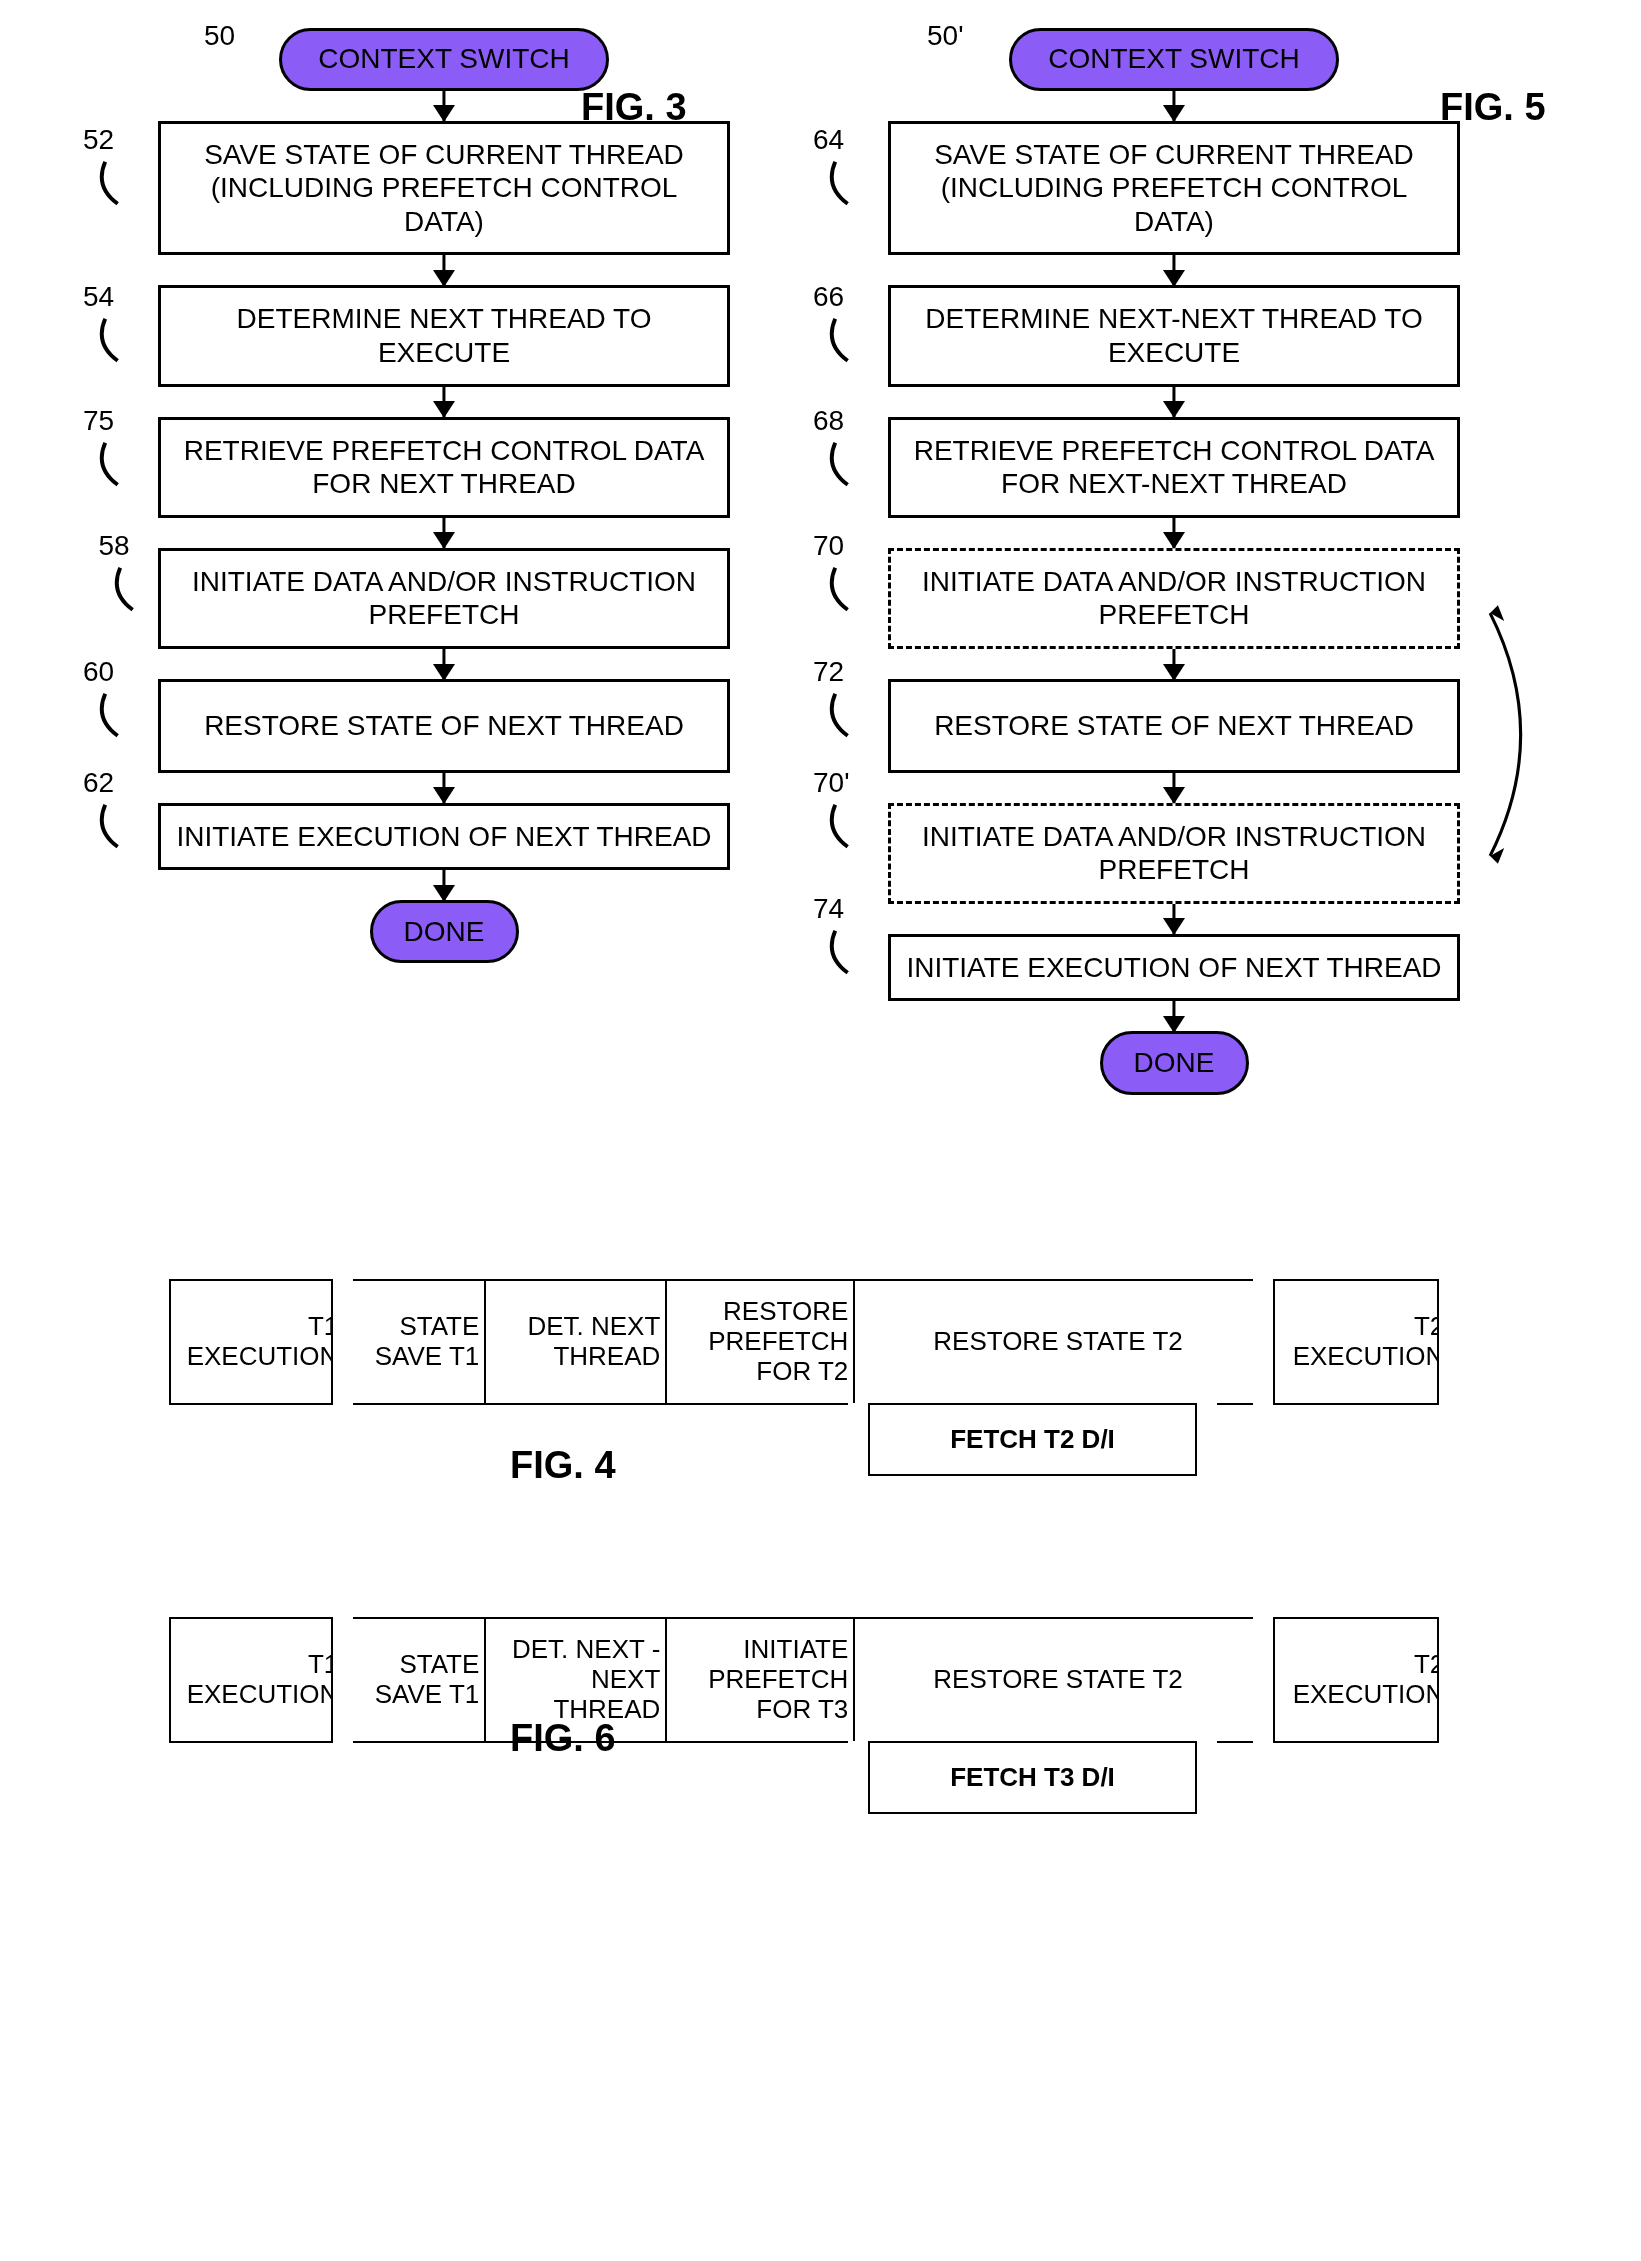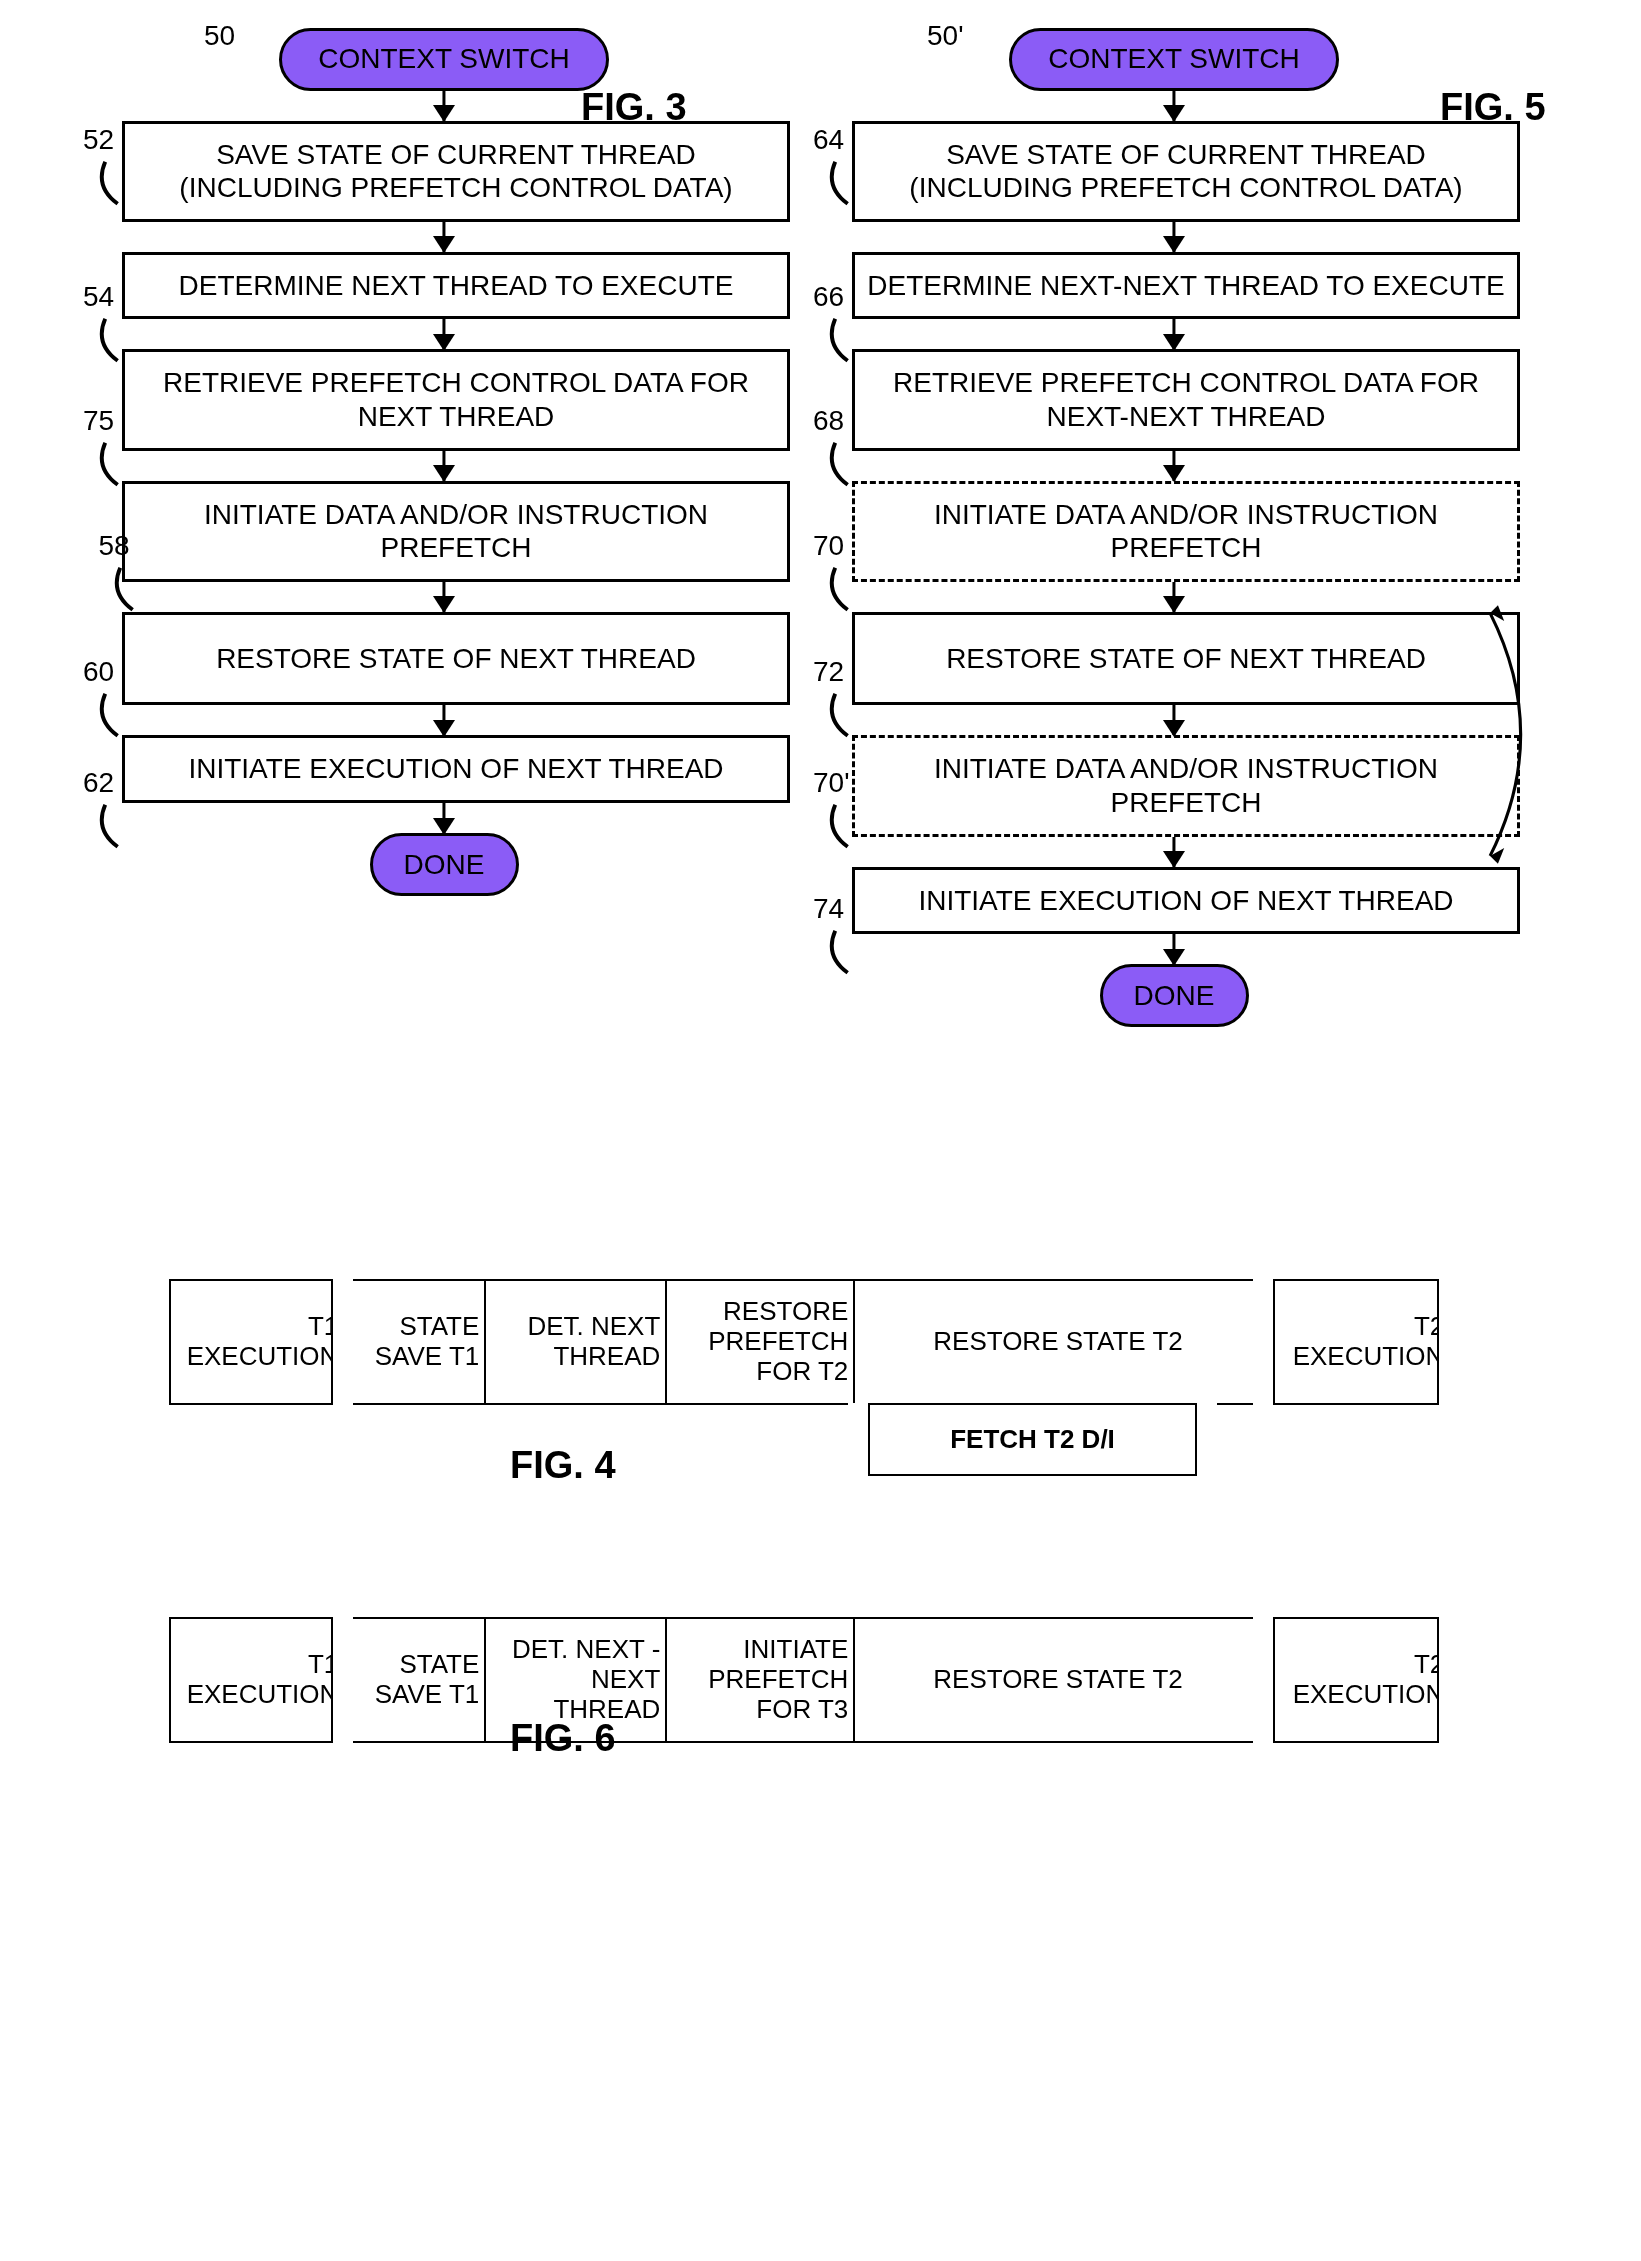--- a/index.html
+++ b/index.html
@@ -7,21 +7,21 @@
 body { position: relative; }
 
 .figlabel { position: absolute; font-weight: 900; font-size: 38px; font-family: Arial, sans-serif; }
 
 
 .flow-col { position: absolute; width: 644px; }
 .flow-col.left { left: 122px; top: 27.5px; }
 .flow-col.right { left: 852px; top: 27.5px; }
 .fc-start, .fc-end { width: 330px; border: 3.1px solid #000; border-radius: 7848px; text-align: center; font-size: 28px; padding: 12.6px 6.3px; margin: 0 auto; background: #8b5cf6; }
 .fc-end.small { width: 149px; }
-.fc-box { width: 668px; border: 3.1px solid #000; text-align: center; font-size: 28px; padding: 14px 9.4px; margin: 0 auto; background: #fff; line-height: 1.2; }
+.fc-box { width: 572px; border: 3.1px solid #000; text-align: center; font-size: 28px; padding: 14px 9.4px; margin: 0 auto; background: #fff; line-height: 1.2; }
 .fc-box.dashed { border-style: dashed; border-width: 3.9px; }
 
 .arrow-down { position: relative; width: 100%; height: 30px; }
 .arrow-down::before { content: ""; position: absolute; left: 50%; top: 0; width: 3.1px; height: 100%; background: #000; transform: translateX(-50%); }
 .arrow-down::after { content: ""; position: absolute; left: 50%; bottom: -1.6px; transform: translateX(-50%); border-left: 11px solid transparent; border-right: 11px solid transparent; border-top: 17.3px solid #000; }
 
 .reflabel { position: absolute; font-size: 28px; }
 .reftick { position: absolute; width: 42px; height: 47px; }
 .reftick svg { width: 100%; height: 100%; }
 
@@ -187,16 +187,19 @@
   <div class="tl-row">
     <div class="tl-cell torn" style="width:188px;">T1 EXECUTION</div>
     <div class="tl-cell" style="width:141px;">STATE SAVE T1</div>
     <div class="tl-cell" style="width:181px;">DET. NEXT -NEXT THREAD</div>
     <div class="tl-cell" style="width:188px;">INITIATE PREFETCH FOR T3</div>
     <div class="tl-cell" style="width:408px;">RESTORE STATE T2</div>
     <div class="tl-cell torn" style="width:188px;">T2 EXECUTION</div>
   </div>
   <div class="tl-row2">
     <div style="width:699px;"></div>
+    <div class="tl-under torn" style="width:353px; position:relative;">
+      <span>FETCH T3 D/I</span>
+    </div>
   </div>
 </div>
 <div class="figlabel" style="left:510px; top:1717px;">FIG. 6</div>
 
 
 </body></html>

